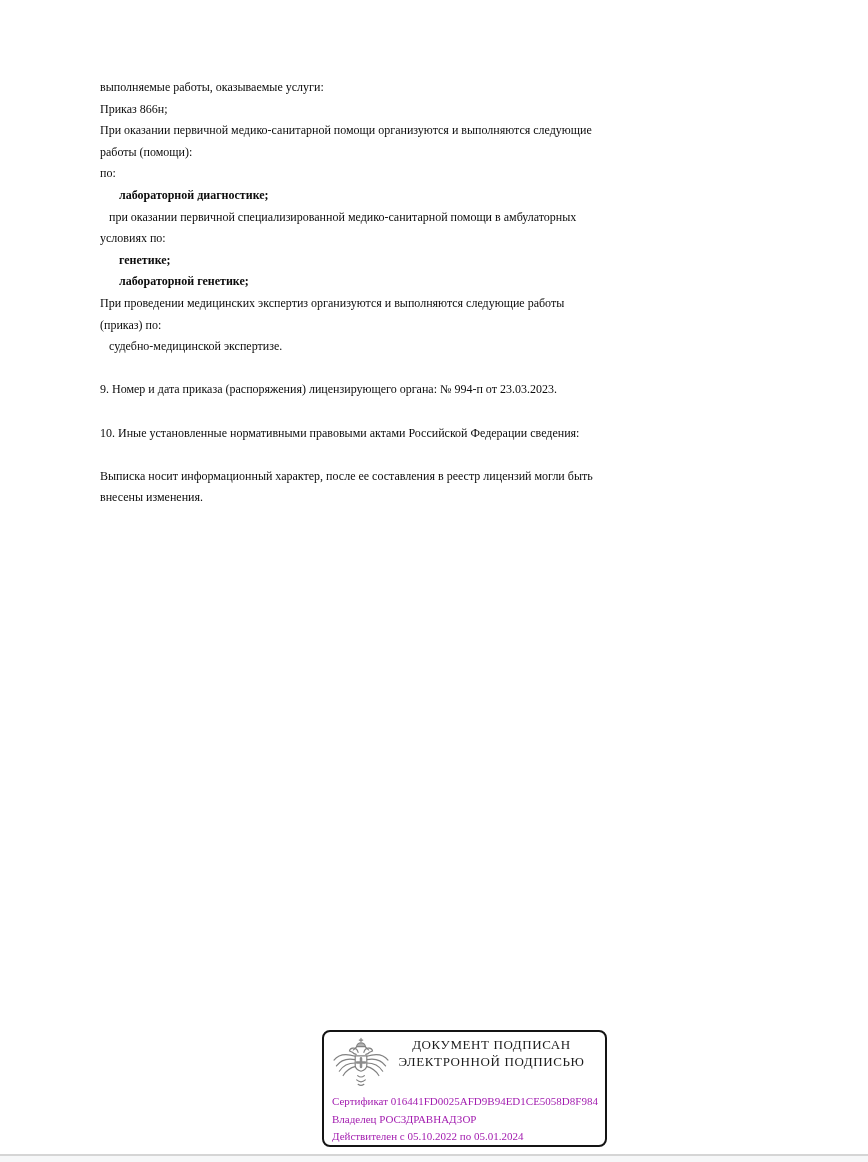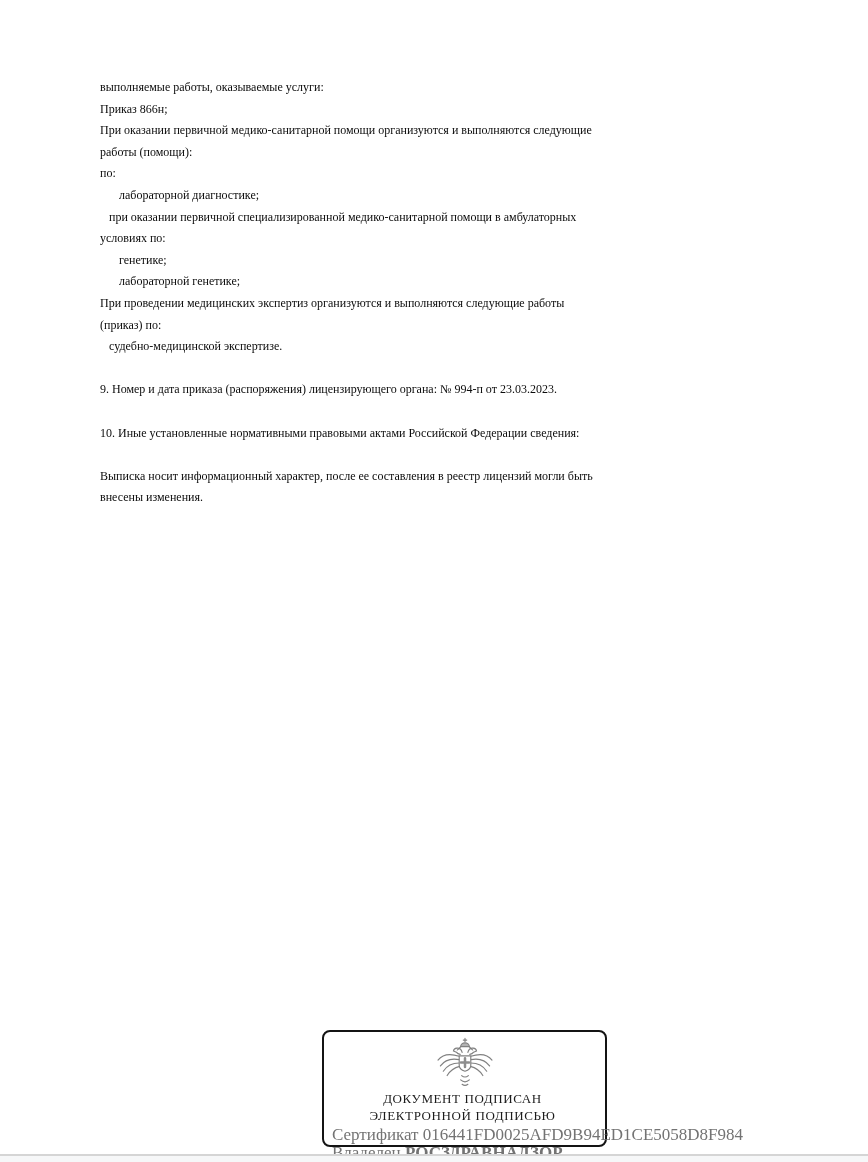--- a/index.html
+++ b/index.html
@@ -14,55 +14,53 @@
   .doc-text {
     position: absolute;
     left: 100px; top: 77px; width: 716px;
     font-size: 12px;
     line-height: 21.6px;
     color: #0b0b0b;
   }
   .line { min-height: 21.6px; white-space: nowrap; }
   .gap  { height: 21.6px; }
   .ind-1 { padding-left: 9px; }
-  .ind-2 { padding-left: 19px; }
+  .ind-2 { padding-left: 19px; font-weight: bold; }
 
   .stamp {
     position: absolute;
     left: 322px; top: 1030px;
     width: 285px; height: 117px;
     box-sizing: border-box;
     border: 2px solid #141414;
     border-radius: 8px;
     background: #ffffff;
   }
   .stamp-head {
     display: flex;
-    align-items: center;
     padding: 5px 8px 1px 8px;
-    flex-direction: column;
   }
   .emblem { width: 58px; height: 54px; flex: 0 0 auto; }
   .stamp-title {
     flex: 1;
     text-align: center;
     font-size: 13px;
     line-height: 16.5px;
     letter-spacing: 0.6px;
     color: #1c1c1c;
     padding-right: 4px;
   }
   .stamp-info {
     padding: 1px 8px 0 8px;
-    font-size: 17px;
+    font-size: 11px;
     line-height: 17.6px;
-    color: #737373;
+    color: #a21caf;
     white-space: nowrap;
   }
-  .owner-value { font-weight: bold; }
+  .owner-value { font-weight: normal; }
 
   .page-edge-line {
     position: absolute;
     left: 0; top: 1154px; width: 868px; height: 2px;
     background: #d5d5d5;
   }
   .below-page {
     position: absolute;
     left: 0; top: 1156px; width: 868px; height: 6px;
     background: #f6f7f8;

